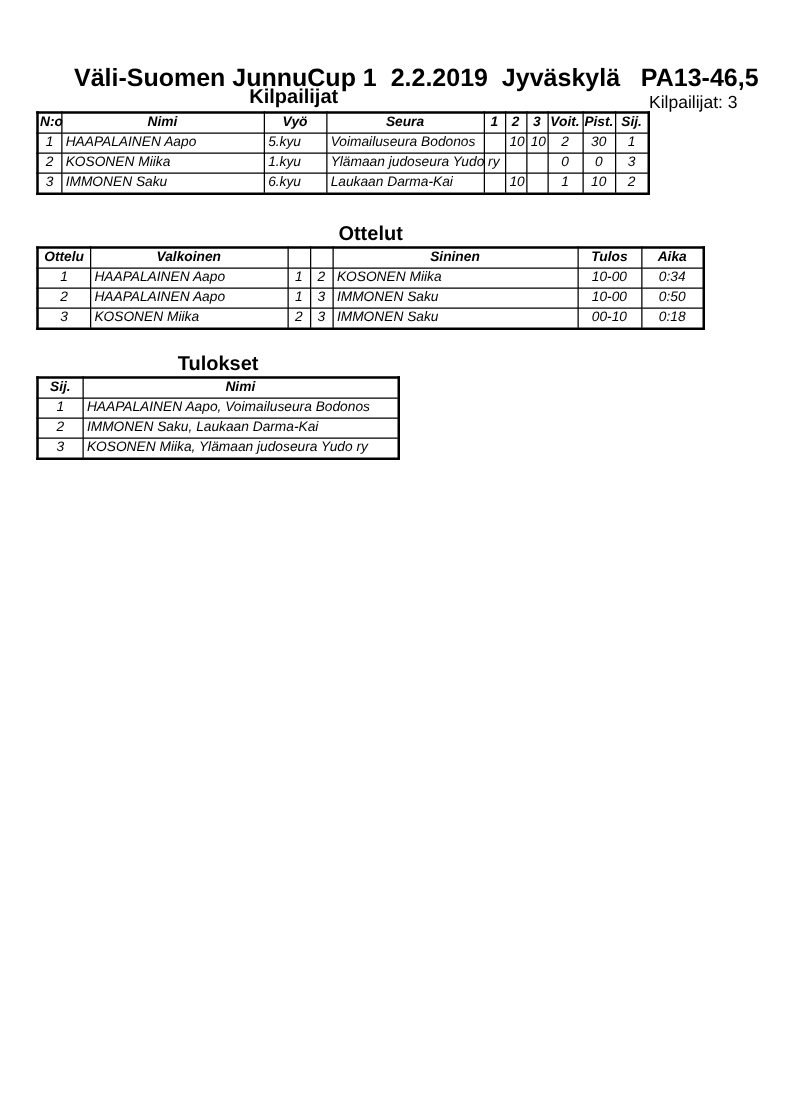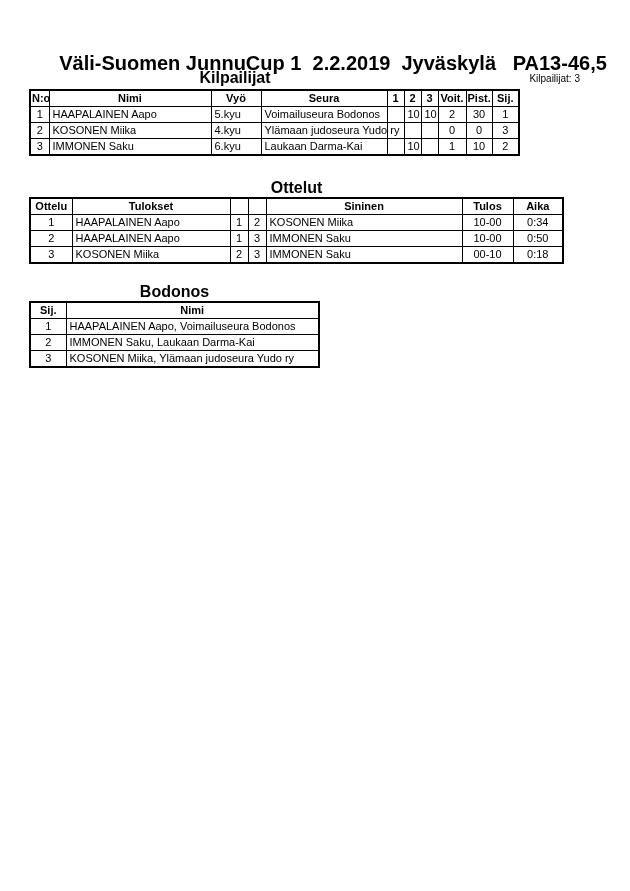--- a/index.html
+++ b/index.html
@@ -21,40 +21,41 @@
     top: 34px; left: 0; width: 100%;
     margin: 18px;
     text-align: center;
     font-size: 20px;
     font-weight: bold;
     white-space: pre;
     letter-spacing: 0px;
   }
   .count {
     position: absolute;
-    top: 73px; right: 50px;
-    font-size: 10px;
+    top: 73px; right: 40px;
+    font-size: 14px;
   }
   .section-heading {
     position: absolute;
     text-align: center;
     font-weight: bold;
     font-size: 16px;
   }
   .h-kilpailijat { top: 69px;  left: 30px; width: 410px; }
   .h-ottelut     { top: 179px; left: 30px; width: 533px; }
   .h-tulokset    { top: 283px; left: 30px; width: 289px; }
 
   table.grid {
     position: absolute;
     border-collapse: collapse;
     table-layout: fixed;
     font-size: 11px;
     background: #ffffff;
     border: 2px solid #000000;
+    font-style: italic;
   }
   .t-kilpailijat { top: 89px;  left: 29px; width: 489px; }
   .t-ottelut     { top: 197px; left: 29px; width: 533px; border-radius: 19px; }
   .t-tulokset    { top: 301px; left: 29px; width: 289px; }
 
   .grid th, .grid td {
     border: 1px solid #000000;
     padding: 1px 3px;
     height: 16px;
     line-height: 13px;
@@ -116,21 +117,21 @@
         <td class="c"></td>
         <td class="c">10</td>
         <td class="c">10</td>
         <td class="c">2</td>
         <td class="c">30</td>
         <td class="c">1</td>
       </tr>
       <tr>
         <td class="c">2</td>
         <td class="l">KOSONEN Miika</td>
-        <td class="l">4.kyu</td>
+        <td class="l">1.kyu</td>
         <td class="l">Ylämaan judoseura Yudo ry</td>
         <td class="c"></td>
         <td class="c"></td>
         <td class="c"></td>
         <td class="c">0</td>
         <td class="c">0</td>
         <td class="c">3</td>
       </tr>
       <tr>
         <td class="c">3</td>
@@ -155,21 +156,21 @@
         <col style="width:158px">
         <col style="width:18px">
         <col style="width:18px">
       <col style="width:196px">
         <col style="width:51px">
         <col style="width:50px">
     </colgroup>
     <thead>
       <tr>
         <th>Ottelu</th>
-        <th>Tulokset</th>
+        <th>Valkoinen</th>
         <th></th>
         <th></th>
         <th>Sininen</th>
         <th>Tulos</th>
         <th>Aika</th>
       </tr>
     </thead>
     <tbody>
       <tr>
         <td class="c">1</td>
@@ -194,21 +195,21 @@
         <td class="l">KOSONEN Miika</td>
         <td class="c">2</td>
         <td class="c">3</td>
         <td class="l">IMMONEN Saku</td>
         <td class="c">00-10</td>
         <td class="c">0:18</td>
       </tr>
     </tbody>
   </table>
 
-  <div class="section-heading h-tulokset">Bodonos</div>
+  <div class="section-heading h-tulokset">Tulokset</div>
 
   <table class="grid t-tulokset">
     <colgroup>
       <col style="width:36px">
         <col style="width:253px">
     </colgroup>
     <thead>
       <tr>
         <th>Sij.</th>
         <th>Nimi</th>

